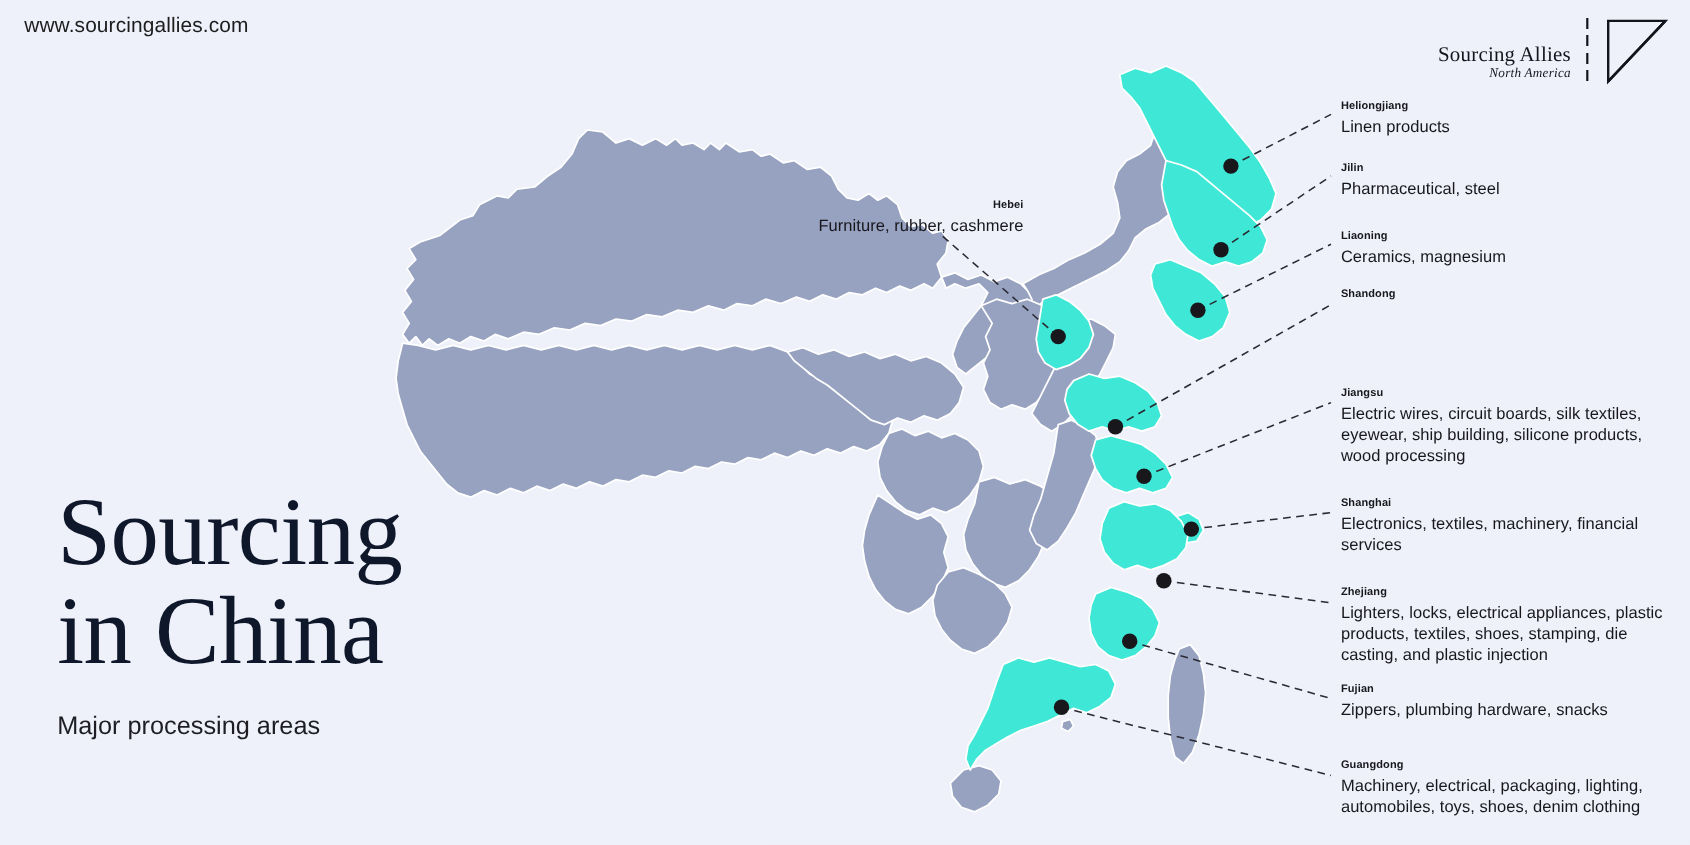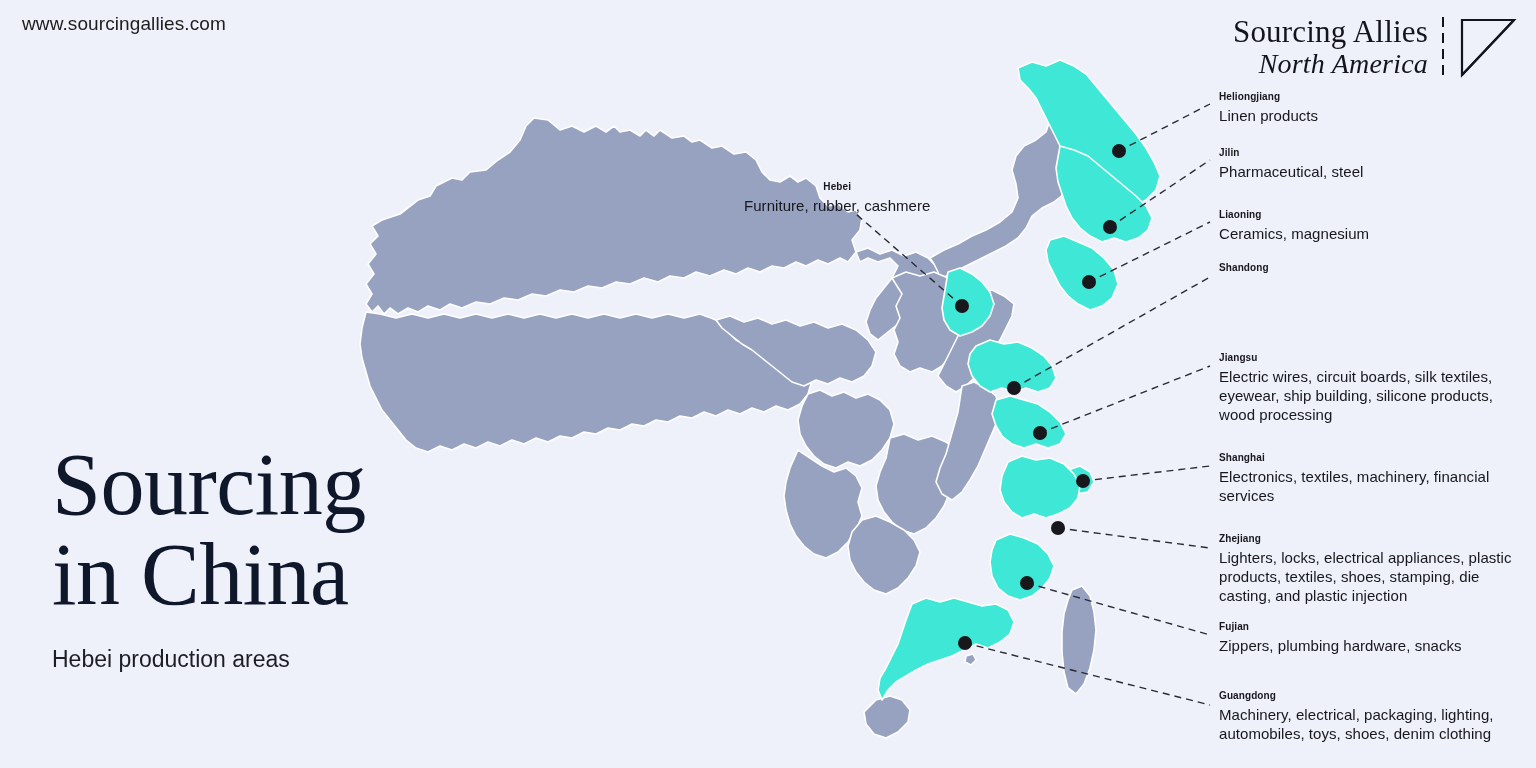--- a/index.html
+++ b/index.html
@@ -33,26 +33,27 @@
     display: flex;
     align-items: center;
     gap: 14px;
   }
   #logo-words {
     text-align: right;
     font-family: "Liberation Serif", serif;
     color: #14141c;
   }
   #logo-main {
-    font-size: 31px;
+    font-size: 19px;
     line-height: 1.04;
     letter-spacing: .2px;
+    margin-top: 20px;
   }
   #logo-sub {
-    font-size: 28px;
+    font-size: 12px;
     font-style: italic;
     line-height: 1.15;
     letter-spacing: .2px;
   }
   #logo-divider {
     width: 2px;
     height: 62px;
     background: repeating-linear-gradient(
       to bottom,
       #14141c 0px, #14141c 10px,
@@ -102,21 +103,21 @@
     letter-spacing: .1px;
   }
   .callout .c-desc {
     font-size: 15px;
     line-height: 1.29;
     letter-spacing: .05px;
     white-space: pre-line;
     margin-top: 2px;
   }
   .callout.right { left: 1219px; }
-  .callout.left  { text-align: center; }
+  .callout.left  { text-align: right; }
 </style>
 </head>
 <body>
 
 <div id="page">
 
   <div id="site-url">www.sourcingallies.com</div>
 
   <div id="logo">
     <div id="logo-words">
@@ -126,21 +127,21 @@
     <div id="logo-divider"></div>
     <svg id="logo-mark" width="60" height="62" viewBox="0 0 60 62">
       <path d="M4 3 L56 3 L4 58 Z" fill="none" stroke="#14141c" stroke-width="2.2"></path>
       <path d="M4 58 L56 3" fill="none" stroke="#14141c" stroke-width="2.2"></path>
     </svg>
   </div>
 
   <div id="hero">
     <div id="hero-title">Sourcing
 in China</div>
-    <div id="hero-sub">Hebei production areas</div>
+    <div id="hero-sub">Major processing areas</div>
   </div>
 
   <svg id="map-layer" viewBox="0 0 1536 768">
     <g id="provinces-inactive" fill="#97a2c1" stroke="#ffffff" stroke-width="1.6" stroke-linejoin="round">
 
       <path d="M400 214 L418 200 L430 196 L436 186 L452 178 L462 180 L470 172 L486 170 L498 160 L510 152 L520 140 L526 126 L534 118 L548 120 L560 130 L572 126 L584 132 L596 126 L606 132 L614 126 L620 132 L630 130 L640 136 L646 130 L654 136 L660 130 L672 138 L684 136 L692 142 L700 140 L712 148 L722 146 L734 154 L746 152 L756 160 L762 172 L770 180 L780 182 L790 176 L798 182 L806 178 L816 186 L820 198 L828 206 L838 204 L848 212 L856 210 L862 218 L860 230 L852 240 L856 252 L848 262 L840 258 L828 264 L818 260 L806 266 L796 262 L784 268 L772 266 L760 272 L748 268 L736 274 L724 270 L710 276 L696 272 L684 278 L670 276 L658 282 L644 278 L630 284 L616 282 L602 288 L588 286 L574 292 L560 290 L546 296 L532 294 L518 300 L504 298 L490 304 L476 302 L462 308 L450 304 L440 310 L428 306 L418 312 L408 308 L398 314 L390 308 L384 314 L378 306 L372 312 L366 304 L372 294 L366 284 L374 274 L368 264 L376 254 L370 244 L378 236 L372 226 L382 220 Z"></path>
 
       <path d="M366 312 L380 314 L396 318 L412 314 L428 318 L444 314 L460 318 L476 314 L492 318 L508 314 L524 318 L540 314 L556 318 L572 314 L588 318 L604 314 L620 318 L636 314 L652 318 L668 314 L684 318 L700 314 L716 320 L726 330 L736 340 L748 346 L760 342 L770 350 L782 348 L790 358 L800 356 L808 366 L812 380 L808 394 L800 404 L788 410 L776 406 L764 412 L752 408 L740 414 L728 410 L716 416 L704 412 L692 418 L680 416 L668 422 L656 420 L644 426 L632 424 L620 430 L608 428 L596 434 L584 432 L572 438 L560 436 L548 442 L536 438 L524 444 L512 440 L500 446 L488 442 L476 448 L464 444 L452 450 L440 446 L428 452 L416 448 L406 440 L398 430 L390 420 L382 410 L376 398 L370 386 L366 372 L362 358 L360 344 L362 328 Z"></path>
 
       <path d="M716 320 L730 316 L744 322 L758 318 L772 324 L786 320 L800 326 L814 322 L828 328 L842 324 L856 330 L868 340 L876 352 L872 366 L864 376 L852 382 L840 378 L828 384 L816 380 L804 386 L792 382 L782 374 L772 366 L762 358 L752 350 L742 344 L732 336 L722 328 Z"></path>

